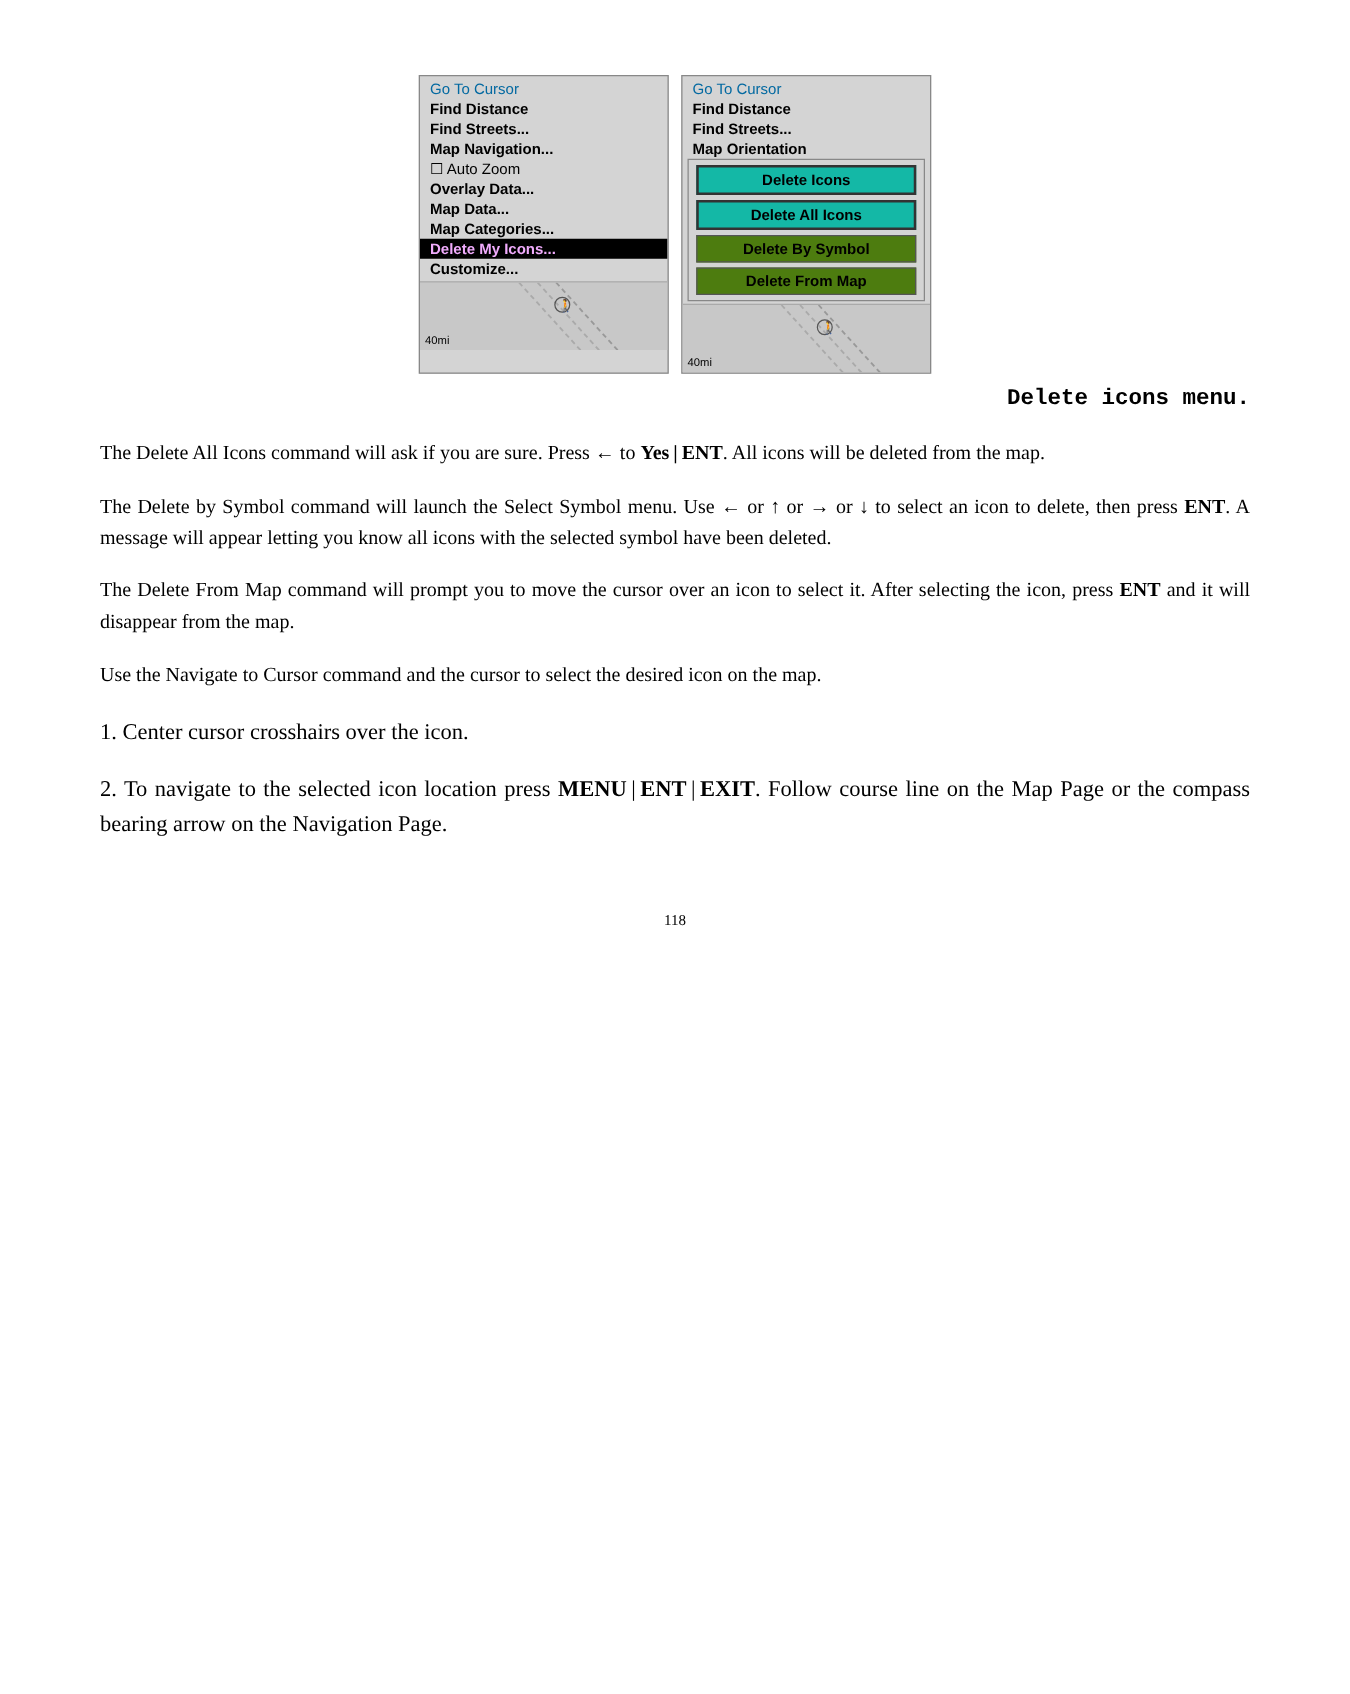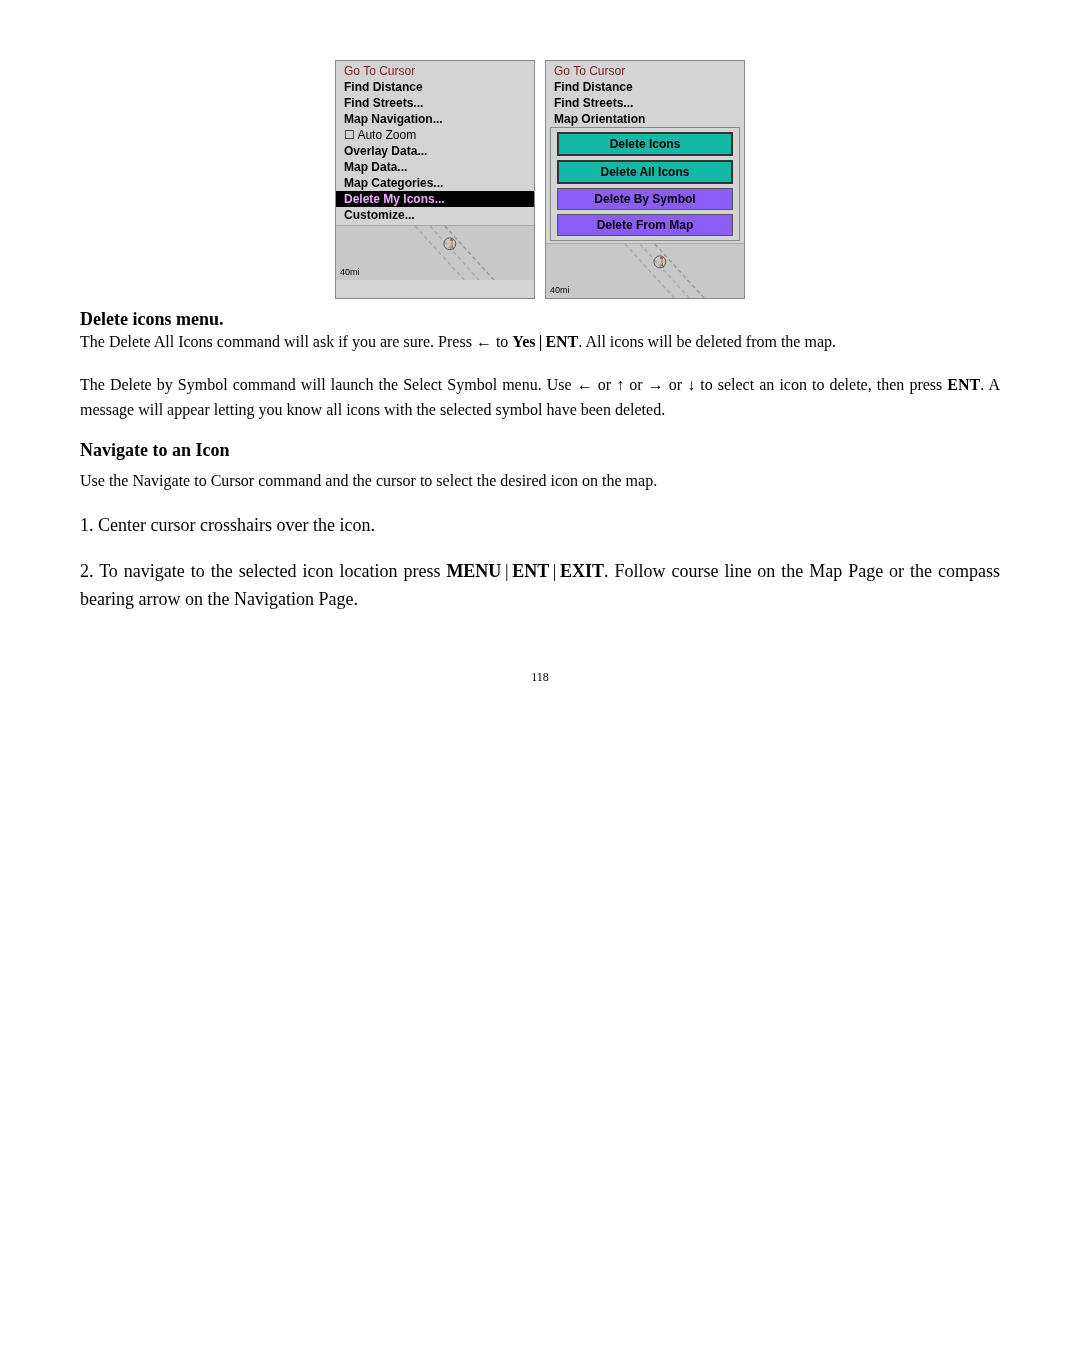--- a/index.html
+++ b/index.html
@@ -41,41 +41,41 @@
       padding: 2px 0;
     }
 
     .menu-panel .menu-item {
       padding: 1px 8px;
       color: #000;
       white-space: nowrap;
     }
 
     .menu-panel .menu-item.grayed {
-      color: #7f1d1d;
+      color: #0369a1;
     }
 
     .menu-panel .menu-item.selected {
       background: #000;
       color: #f0abfc;
       font-weight: bold;
     }
 
     .menu-panel .menu-item.bold-item {
       font-weight: bold;
     }
 
     .submenu-container {
       background: #d4d4d4;
       border: 1px solid #888;
       margin: 0 4px;
     }
 
     .submenu-item {
-      background: #8b5cf6;
+      background: #4d7c0f;
       border: 1px solid #555;
       margin: 4px 6px;
       padding: 3px 6px;
       text-align: center;
       font-family: Arial, Helvetica, sans-serif;
       font-size: 12px;
       font-weight: bold;
     }
 
     .submenu-item.highlighted {
@@ -102,24 +102,25 @@
       color: #000;
     }
 
     .map-thumbnail .map-lines {
       position: absolute;
       top: 0; left: 0; right: 0; bottom: 0;
     }
 
     
     .figure-caption {
-      text-align: left;
-      font-weight: bold;
-      font-size: 18px;
-      font-family: Liberation Serif, serif;
+      text-align: right;
+      font-weight: bold;
+      font-size: 18px;
+      margin-bottom: 22px;
+      font-family: Liberation Mono, monospace;
     }
 
     
     .body-text {
       text-align: justify;
       line-height: 1.55;
       margin-bottom: 18px;
       font-size: 16px;
     }
 
@@ -211,22 +212,24 @@
   <div class="figure-caption">Delete icons menu.</div>
 
   <p class="body-text">
     The Delete All Icons command will ask if you are sure. Press ← to <strong>Yes | ENT</strong>. All icons will be deleted from the map.
   </p>
 
   <p class="body-text">
     The Delete by Symbol command will launch the Select Symbol menu. Use ← or ↑ or → or ↓ to select an icon to delete, then press <strong>ENT</strong>. A message will appear letting you know all icons with the selected symbol have been deleted.
   </p>
 
-
-  <div class="section-heading">Navigate to an Icon</div>
+  <p class="body-text">
+    The Delete From Map command will prompt you to move the cursor over an icon to select it. After selecting the icon, press <strong>ENT</strong> and it will disappear from the map.
+  </p>
+
 
   <p class="body-text">
     Use the Navigate to Cursor command and the cursor to select the desired icon on the map.
   </p>
 
   <p class="numbered-item">
     1. Center cursor crosshairs over the icon.
   </p>
 
   <p class="numbered-item">

